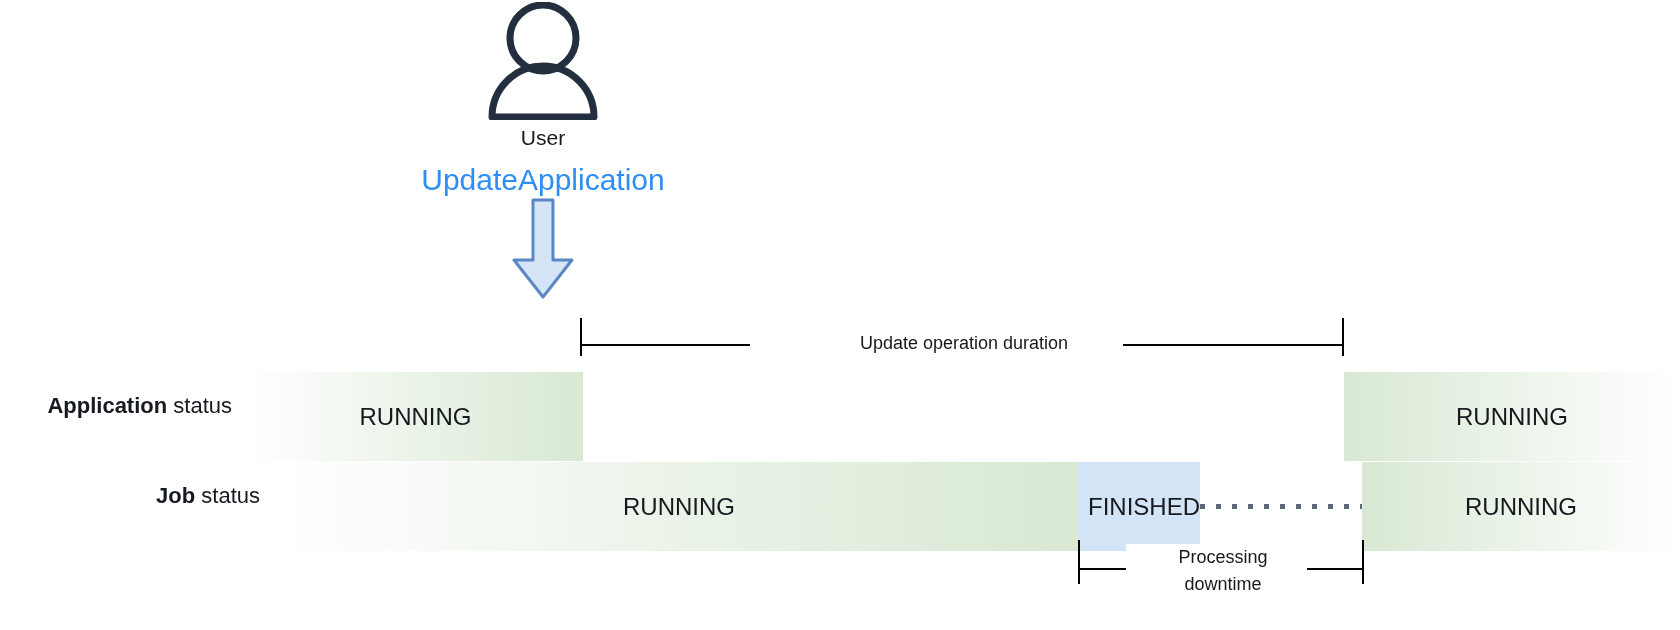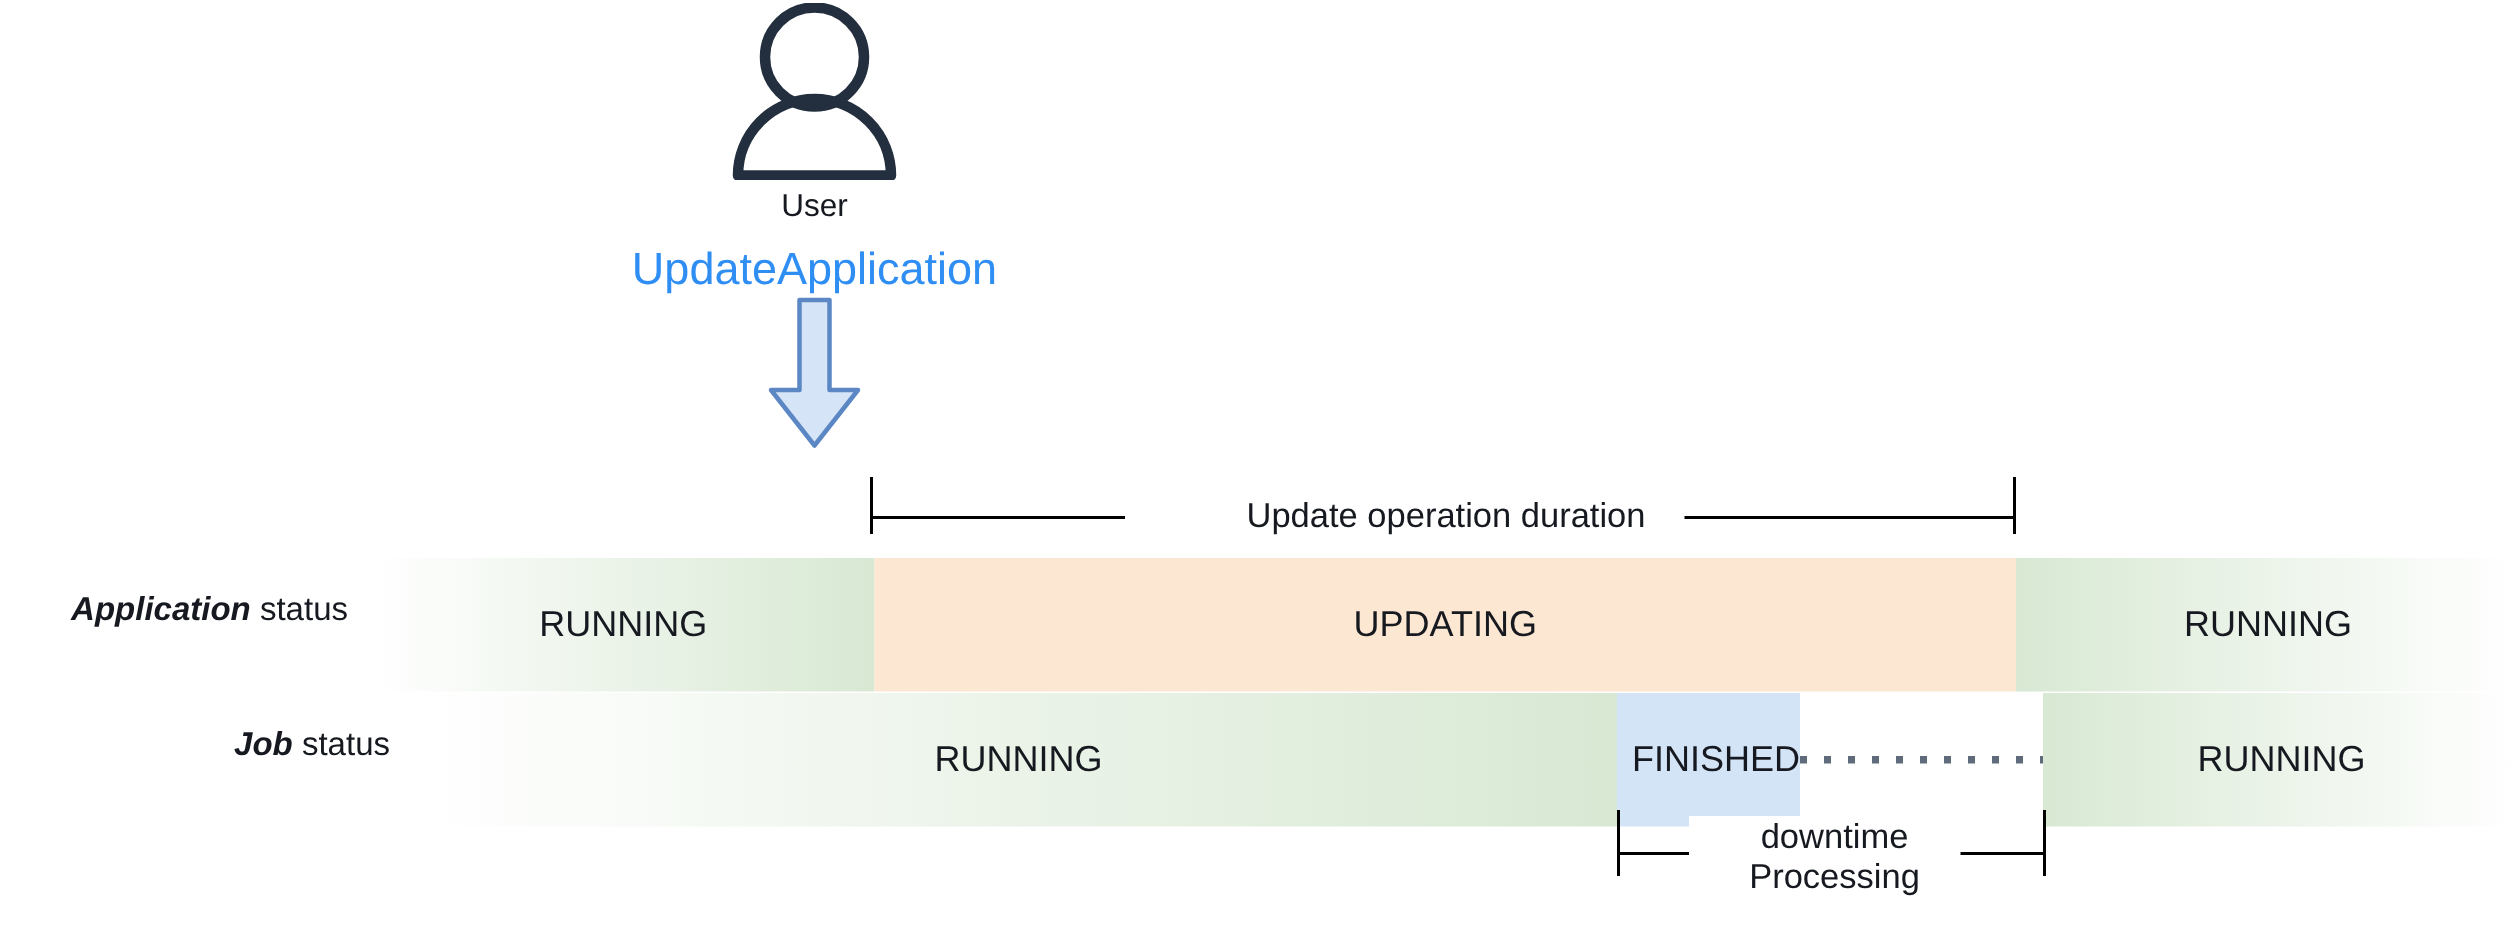--- a/index.html
+++ b/index.html
@@ -74,21 +74,21 @@
   .bracket .cap.right { right: 0; }
   .bracket .rail {
     position: absolute;
     top: 26px;
     height: 2px;
     background: #000000;
   }
   .bracket .blabel {
     position: absolute;
     top: 12px;
-    font-size: 23px;
+    font-size: 18px;
     color: #16191f;
     background: #ffffff;
     padding: 0 2px;
     white-space: nowrap;
     text-align: center;
     line-height: 27px;
   }
 
   #duration-bracket {
     left: 580px;
@@ -104,21 +104,21 @@
 
   
   .row-label {
     position: absolute;
     width: 232px;
     text-align: right;
     font-size: 22px;
     color: #16191f;
     white-space: nowrap;
   }
-  .row-label b { font-weight: 700; font-style: italic; }
+  .row-label b { font-weight: 700; }
   #app-row-label { left: 0px; top: 393px; }
   #job-row-label { left: 0px; top: 483px; padding-left: 28px; }
 
   
   .band {
     position: absolute;
     height: 89px;
     overflow: visible;
   }
   #app-band { left: 248px; top: 372px; width: 1432px; }
@@ -204,23 +204,20 @@
   </div>
 
   <div class="row-label" id="app-row-label">
     <b>Application</b><span> status</span>
   </div>
 
   <div class="band" id="app-band">
     <div class="seg fade-in-green" style="left:0px; width:335px;">
       <span>RUNNING</span>
     </div>
-    <div class="seg solid-orange" style="left:335px; width:761px;">
-      <span>UPDATING</span>
-    </div>
     <div class="seg fade-out-green" style="left:1096px; width:336px;">
       <span>RUNNING</span>
     </div>
   </div>
 
   <div class="row-label" id="job-row-label">
     <b>Job</b><span> status</span>
   </div>
 
   <div class="band" id="job-band">
@@ -233,20 +230,20 @@
     <div class="dots" style="left:920px; width:163px;"></div>
     <div class="seg fade-out-green" style="left:1082px; width:318px;">
       <span>RUNNING</span>
     </div>
   </div>
 
   <div class="bracket" id="downtime-bracket">
     <div class="cap left"></div>
     <div class="rail l"></div>
     <div class="blabel">
+      <div>Processing</div>
       <div>downtime</div>
-      <div>Processing</div>
     </div>
     <div class="rail r"></div>
     <div class="cap right"></div>
   </div>
 
 </div>
 
 </body></html>

